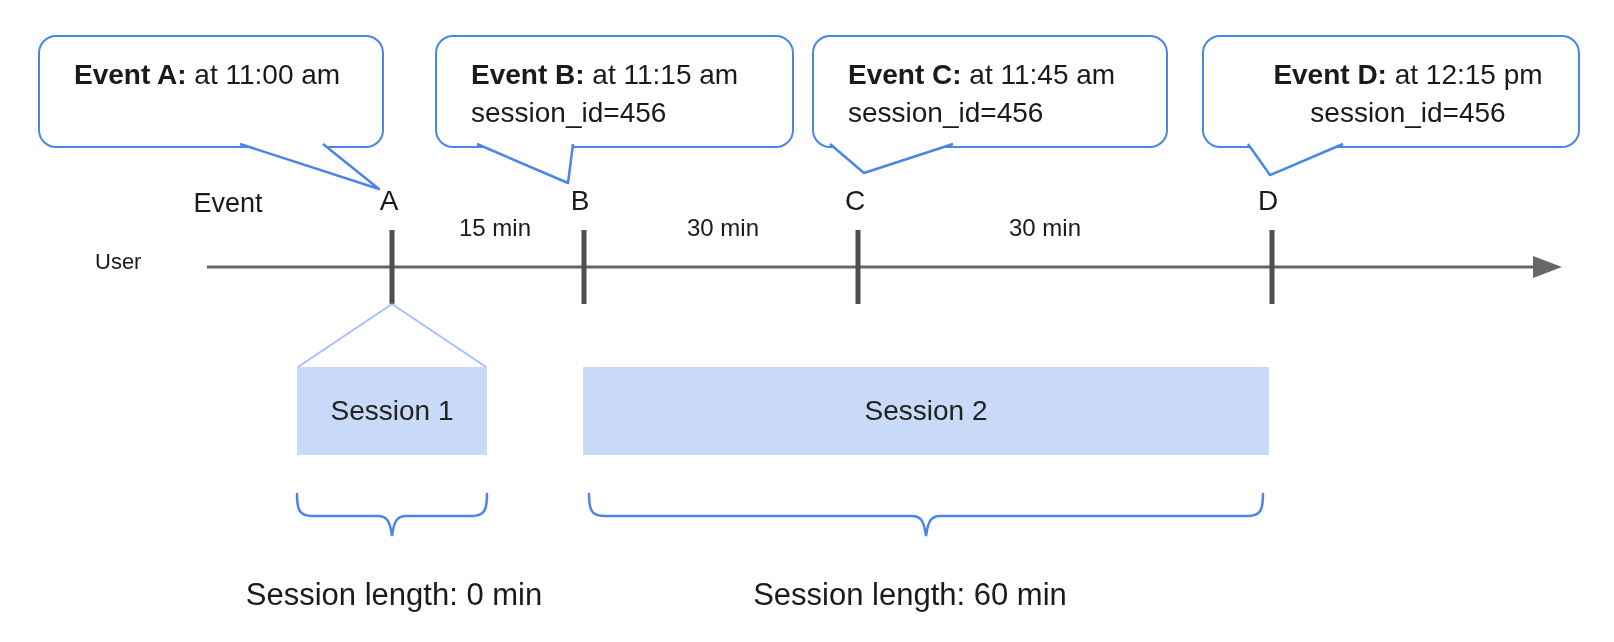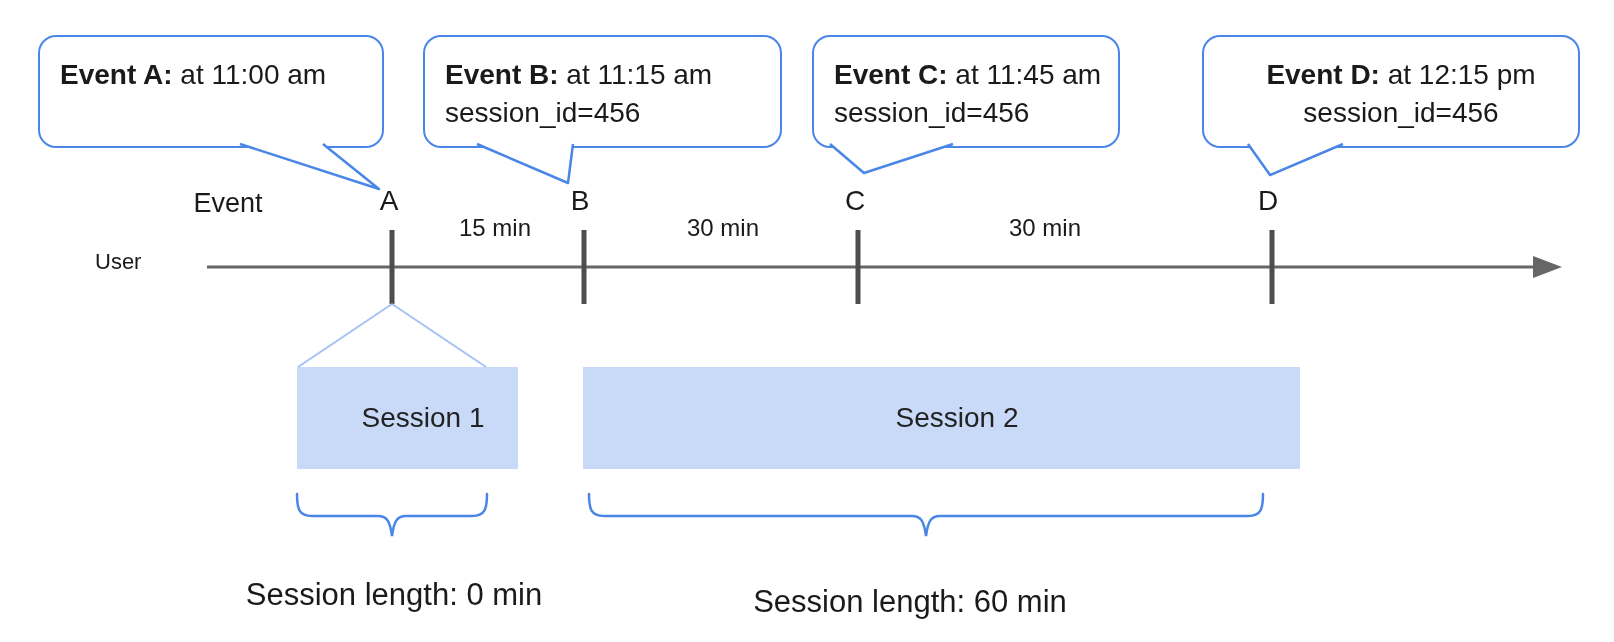--- a/index.html
+++ b/index.html
@@ -4,48 +4,48 @@
 <style>
   html,body{margin:0;padding:0;background:#fff;}
   #canvas{
     position:relative;width:1614px;height:642px;background:#ffffff;
     font-family:"Liberation Sans", sans-serif;color:#1a1a1a;overflow:hidden;
   }
   
   .bubble{
     position:absolute;top:35px;height:113px;box-sizing:border-box;
     background:#fff;border:2.5px solid #4a86e8;border-radius:18px;
-    padding:19px 0 0 20px;font-size:28px;line-height:38px;z-index:1;
+    padding:19px 0 0 34px;font-size:28px;line-height:38px;z-index:1;
   }
   .bubble b{font-weight:bold;}
   #bubble-a{left:38px;width:346px;}
-  #bubble-b{left:423px;width:359px;}
-  #bubble-c{left:812px;width:308px;}
+  #bubble-b{left:435px;width:359px;}
+  #bubble-c{left:812px;width:356px;}
   #bubble-d{left:1202px;width:378px;text-align:center;}
   
   #overlay{position:absolute;left:0;top:0;z-index:5;pointer-events:none;}
   
   .lbl{position:absolute;white-space:nowrap;}
   #events-label{left:175px;top:188px;width:106px;text-align:center;font-size:27px;}
   #user-label{left:95px;top:249px;font-size:22px;}
   .event-letter{top:185px;font-size:28px;transform:translateX(-50%);}
   #letter-a{left:389px;} #letter-b{left:580px;} #letter-c{left:855px;} #letter-d{left:1268px;}
   .interval{top:214px;font-size:24px;transform:translateX(-50%);}
   #interval-ab{left:495px;} #interval-bc{left:723px;} #interval-cd{left:1045px;}
   
   .session-block{
-    position:absolute;top:367px;height:102px;background:#c9daf8;
+    position:absolute;top:367px;height:88px;background:#c9daf8;
     display:flex;align-items:center;justify-content:center;
-    font-size:28px;color:#222;z-index:2;padding-left:31px;
+    font-size:28px;color:#222;z-index:2;
   }
   #session-1{left:297px;width:190px;}
   #session-2{left:583px;width:686px;}
   .session-length{top:577px;font-size:31px;transform:translateX(-50%);}
   #session-length-1{left:394px;text-align:right;}
-  #session-length-2{left:910px;margin-top:7px;}
+  #session-length-2{left:910px;}
 </style>
 </head>
 <body>
 
 <div id="canvas">
 
   <div class="bubble" id="bubble-a">
     <div><b>Event A:</b><span> at 11:00 am</span></div>
   </div>
   <div class="bubble" id="bubble-b">

